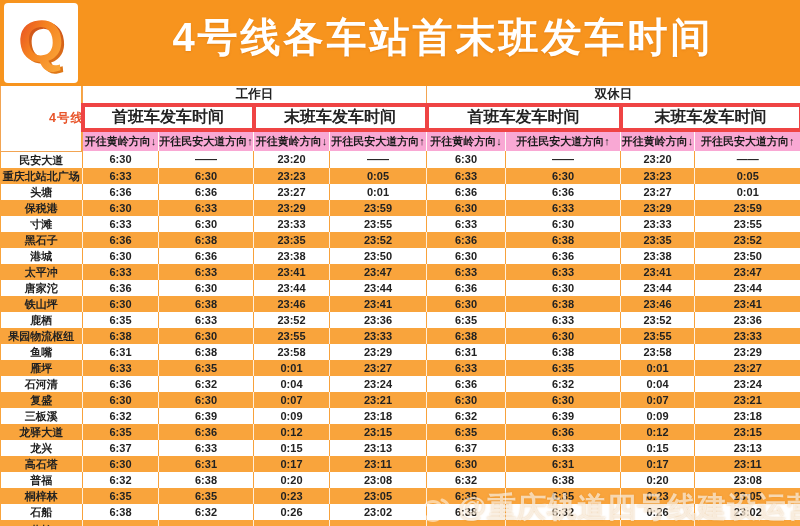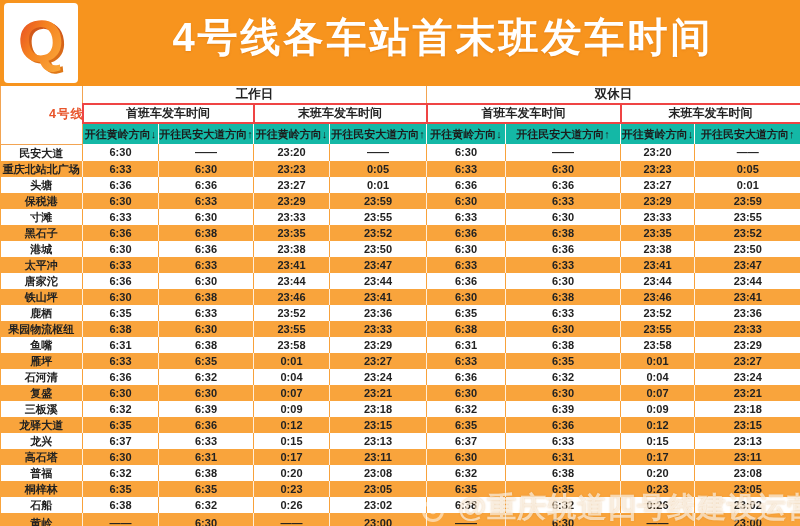--- a/index.html
+++ b/index.html
@@ -32,23 +32,23 @@
   }
   table.timetable td, table.timetable th{
     text-align:center; vertical-align:middle; overflow:hidden; white-space:nowrap;
   }
   thead th{ background:#ffffff; font-weight:bold; color:#222; }
   th.station-head{
     color:#E8542A; font-size:13px; letter-spacing:1px;
     border:1px solid #F2A452; border-top:none; border-left:none;padding-left:48px;
   }
   tr.group-row th{ height:17px; font-size:12.5px; border:1px solid #F2A452; border-top:none;margin-top:17px;}
-  tr.subgroup-row th{ height:17px; font-size:12px; border:2px solid #ef4444; }
+  tr.subgroup-row th{ height:17px; font-size:16px; border:4px solid #ef4444; }
   tr.dir-row th{
-    height:21px; background:#14b8a6; color:#1c1c1c;
+    height:21px; background:#f9a8d4; color:#1c1c1c;
     font-size:11px; font-weight:bold;
     border-left:1px solid rgba(255,255,255,.95);
     border-top:2px solid #ffffff;
   }
   tbody td{
     height:16px; font-size:11px; font-weight:bold; color:#222;
     line-height:16px;
   }
   tbody tr.white{ background:#ffffff; }
   tbody tr.orange{ background:#F9A43C;margin-top:48px; }

